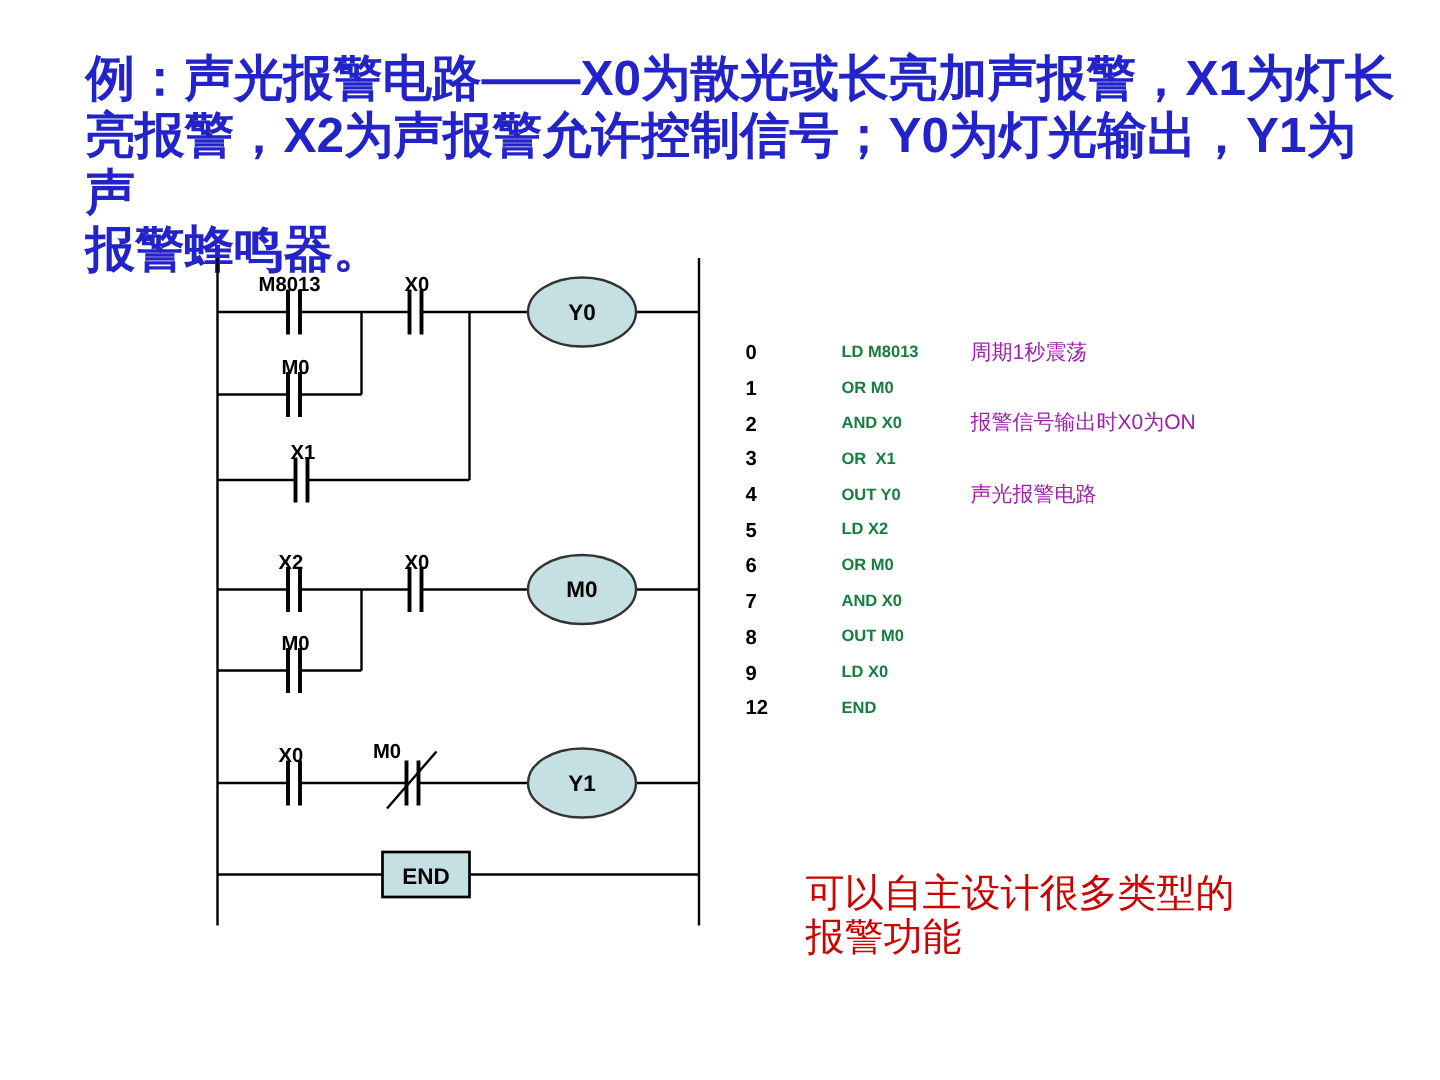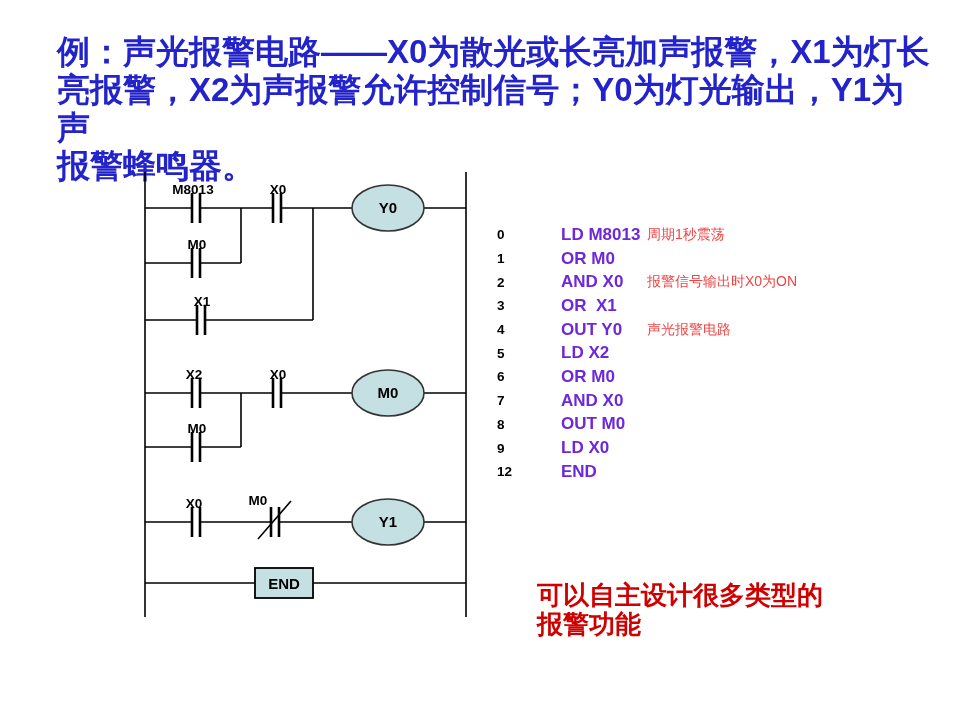--- a/index.html
+++ b/index.html
@@ -19,26 +19,26 @@
   .coil{fill:#c5e0e3;stroke:#333333;stroke-width:1.6;}
   .endbox{fill:#c5e0e3;stroke:#000000;stroke-width:1.8;}
   .lbl{font-family:"Liberation Sans", sans-serif;font-weight:bold;
        font-size:13.5px;fill:#000000;text-anchor:middle;}
   .coil-lbl{font-family:"Liberation Sans", sans-serif;font-weight:bold;
        font-size:15px;fill:#000000;text-anchor:middle;}
 
   .ilist{position:absolute;left:497px;top:223px;width:440px;}
   .irow{display:flex;align-items:center;height:23.7px;}
   .irow .num{width:21px;font-weight:bold;font-size:13.5px;color:#000;white-space:pre;}
-  .irow .op{width:86px;font-weight:bold;font-size:17px;color:#6d28d9;white-space:pre;padding-left:43px;}
-  .irow .cmt{font-size:14px;color:#ef4444;white-space:pre;}
+  .irow .op{width:86px;font-weight:bold;font-size:11px;color:#15803d;white-space:pre;padding-left:43px;}
+  .irow .cmt{font-size:14px;color:#a21caf;white-space:pre;}
 
   .note{
     position:absolute;left:537px;top:581px;
-    color:#cf0000;font-weight:bold;font-size:26px;line-height:29px;
+    color:#cf0000;font-weight:normal;font-size:26px;line-height:29px;
     white-space:pre-line;
   }
 </style>
 </head>
 <body>
 
 <div class="slide">
 
   <div class="title">例：声光报警电路——X0为散光或长亮加声报警，X1为灯长
 亮报警，X2为声报警允许控制信号；Y0为灯光输出，Y1为声

